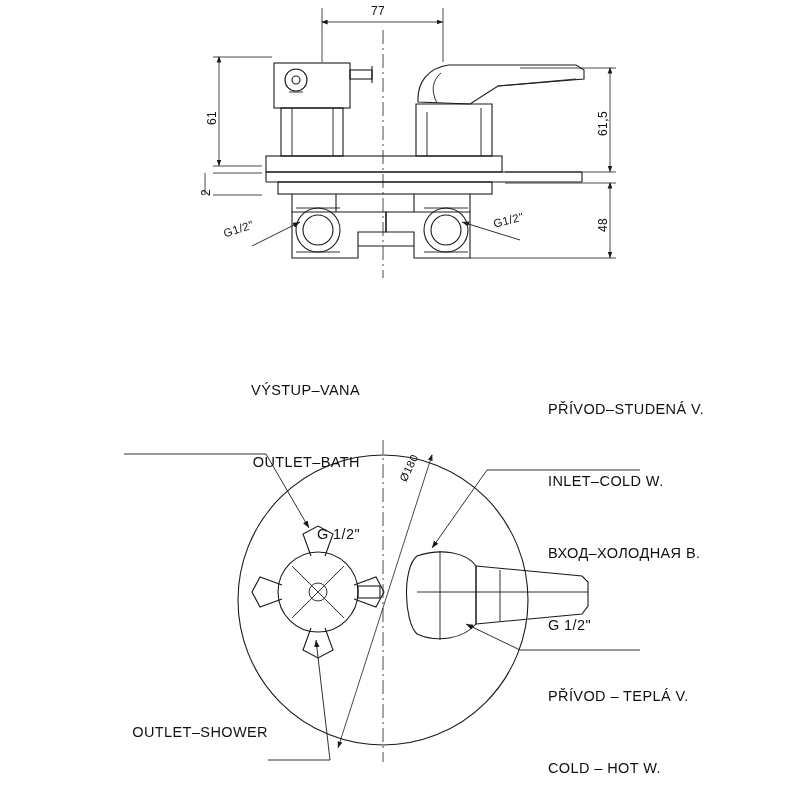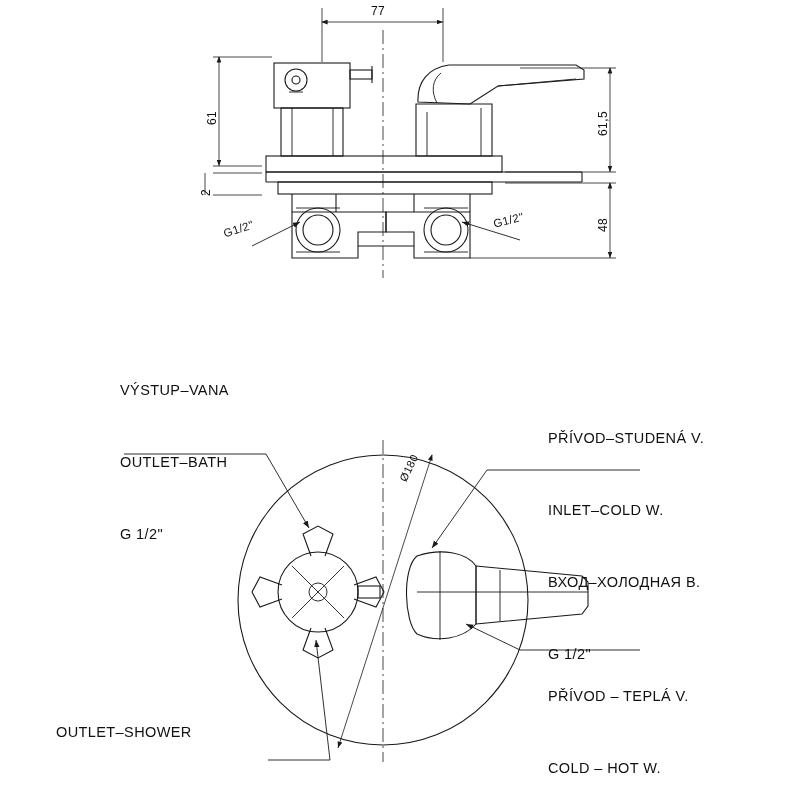--- a/index.html
+++ b/index.html
@@ -68,21 +68,21 @@
   }
   .dimtxt-rot-61 {
     transform: rotate(-90deg);
     transform-origin: left top;
   }
   .callout {
     font-size: 14.5px;
     line-height: 24px;
   }
   .callout.center {
-    text-align: left;
+    text-align: right;
   }
   .smalltxt {
     font-size: 11.5px;
   }
   .diatxt {
     font-size: 11px;
     transform: rotate(-64deg);
     transform-origin: left top;
   }
 </style>
@@ -278,21 +278,21 @@
   <div class="txt smalltxt" style="left:222px; top:228px; transform:rotate(-18deg); transform-origin:left top;">G1/2"</div>
 
   <div class="txt smalltxt" style="left:492px; top:218px; transform:rotate(-14deg); transform-origin:left top;">G1/2"</div>
 
   <div class="txt callout center" style="left:120px; top:330px; width:240px;">
     <div>VÝSTUP–VANA</div>
     <div>OUTLET–BATH</div>
     <div>G 1/2"</div>
   </div>
 
-  <div class="txt callout" style="left:548px; top:378px; width:250px;">
+  <div class="txt callout" style="left:548px; top:349px; width:250px;">
     <div>PŘÍVOD–STUDENÁ V.</div>
     <div>INLET–COLD W.</div>
     <div>ВХОД–ХОЛОДНАЯ В.</div>
     <div>G 1/2"</div>
   </div>
 
   <div class="txt callout" style="left:548px; top:636px; width:250px;">
     <div>PŘÍVOD – TEPLÁ V.</div>
     <div>COLD – HOT W.</div>
     

